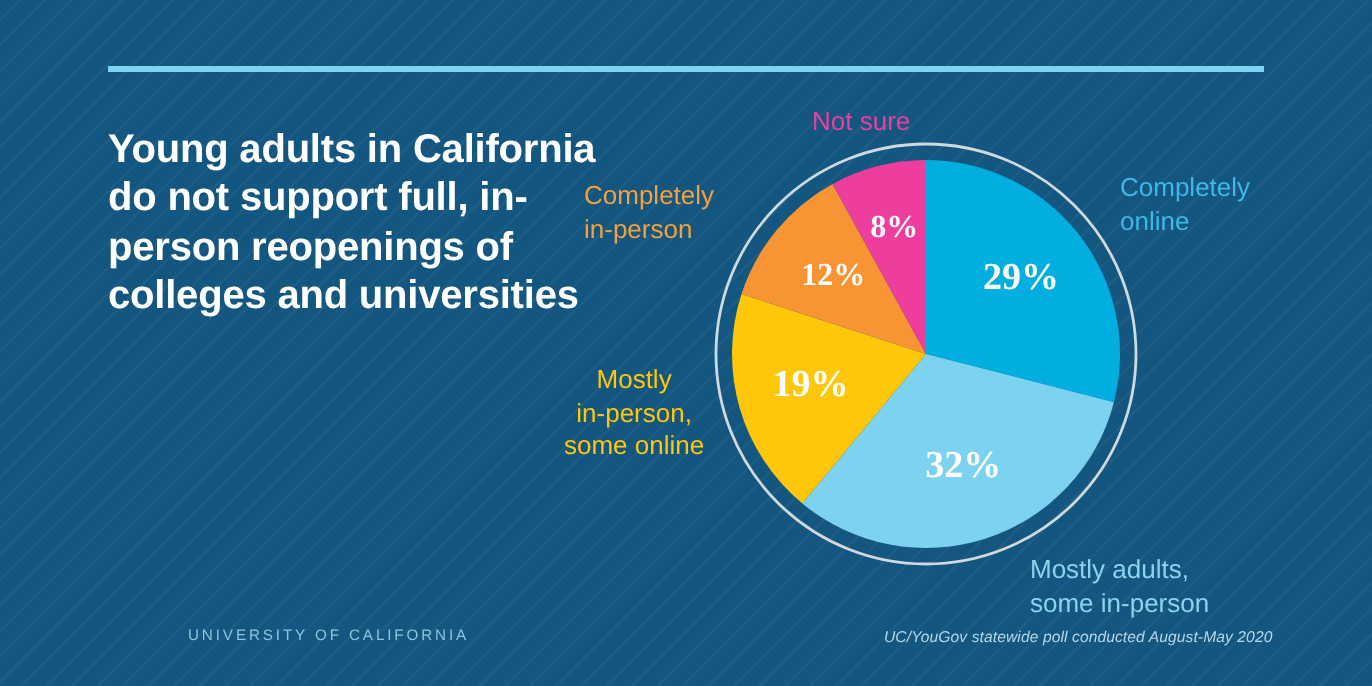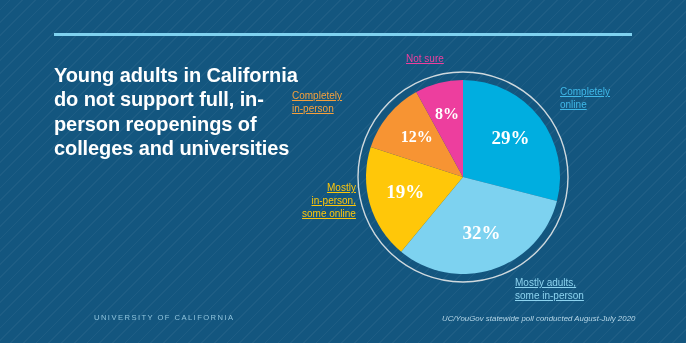--- a/index.html
+++ b/index.html
@@ -96,25 +96,24 @@
   .slice-label {
     font-family: "Liberation Serif", serif;
     font-weight: bold;
     fill: #ffffff;
     text-anchor: middle;
     dominant-baseline: middle;
   }
 
   .callout {
     position: absolute;
-    font-size: 10px;
+    font-size: 13px;
     line-height: 1.28;
     font-weight: normal;
     white-space: pre-line;
-    text-decoration: underline;
   }
 
   #label-not-sure {
     left: 66px;
     top: 13px;
     color: #ee3f9e;
   }
   #label-completely-online {
     left: 220px;
     top: 46px;
@@ -122,22 +121,21 @@
   }
   #label-mostly-online {
     left: 175px;
     top: 237px;
     color: #8cd3ef;
   }
   #label-mostly-inperson {
     left: -58px;
     top: 142px;
     color: #ffc709;
-    text-align: right;
-    margin-left: 20px;
+    text-align: center;
   }
   #label-completely-inperson {
     left: -48px;
     top: 50px;
     color: #f5a03c;
     text-align: left;
   }
 </style>
 </head>
 <body>
@@ -145,21 +143,21 @@
 <div id="infographic">
 
   <div id="texture"></div>
 
   <div id="accent-rule"></div>
 
   <div id="headline">Young adults in California do not support full, in-person reopenings of colleges and universities</div>
 
   <div id="brand-footer">UNIVERSITY OF CALIFORNIA</div>
 
-  <div id="source-note">UC/YouGov statewide poll conducted August-July 2020</div>
+  <div id="source-note">UC/YouGov statewide poll conducted August-May 2020</div>
 
   <div id="chart-area">
 
     <svg id="pie-svg" width="346" height="303" viewBox="0 0 346 303">
       <circle id="pie-ring" cx="123" cy="137" r="105" fill="none" stroke="#cfd9de" stroke-width="1.4"></circle>
       <g id="pie-slices">
           <path d="M 123 137 L 123.00 40.00 A 97 97 0 0 1 216.95 161.12 Z" fill="#00aee0"></path>
           <path d="M 123 137 L 216.95 161.12 A 97 97 0 0 1 61.17 211.74 Z" fill="#7dd2f0"></path>
           <path d="M 123 137 L 61.17 211.74 A 97 97 0 0 1 30.75 107.03 Z" fill="#ffc709"></path>
           <path d="M 123 137 L 30.75 107.03 A 97 97 0 0 1 76.27 52.00 Z" fill="#f79433"></path>

